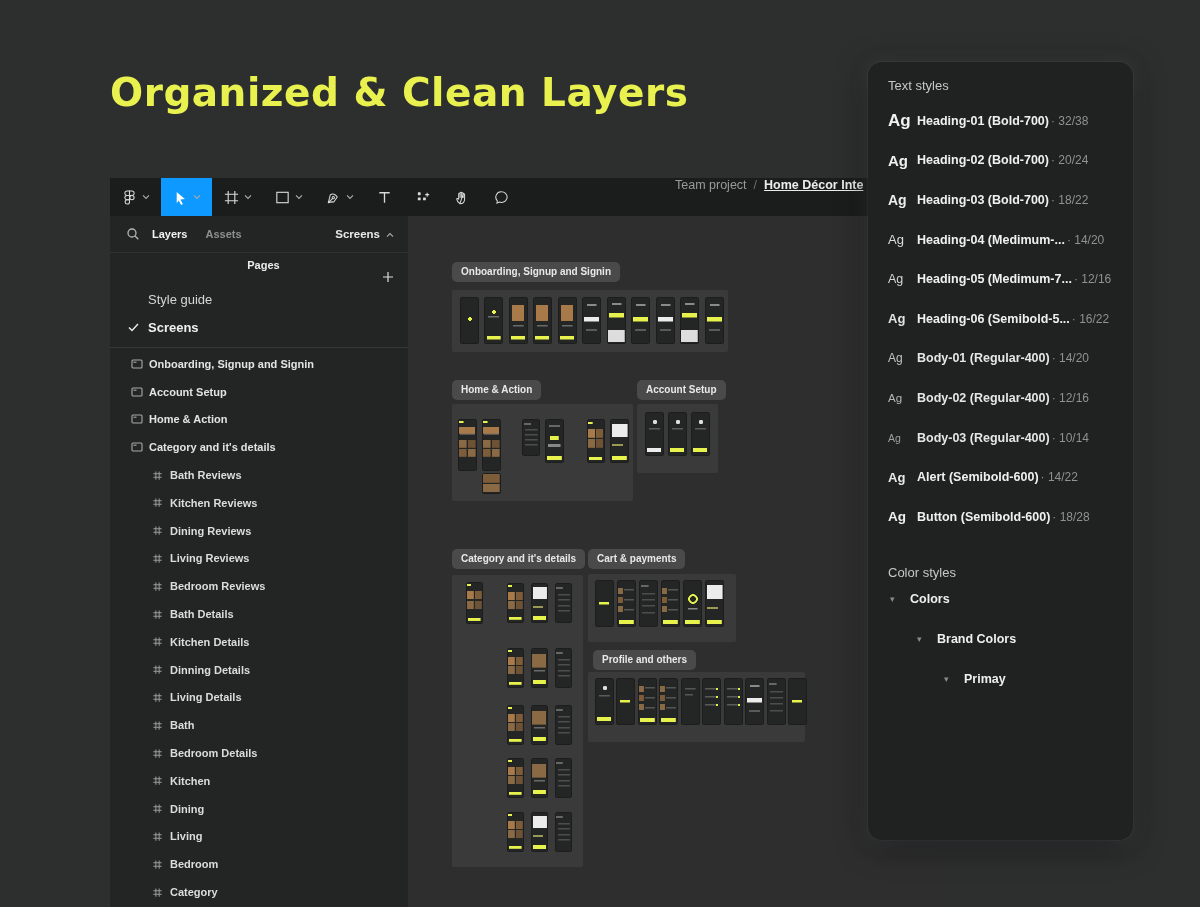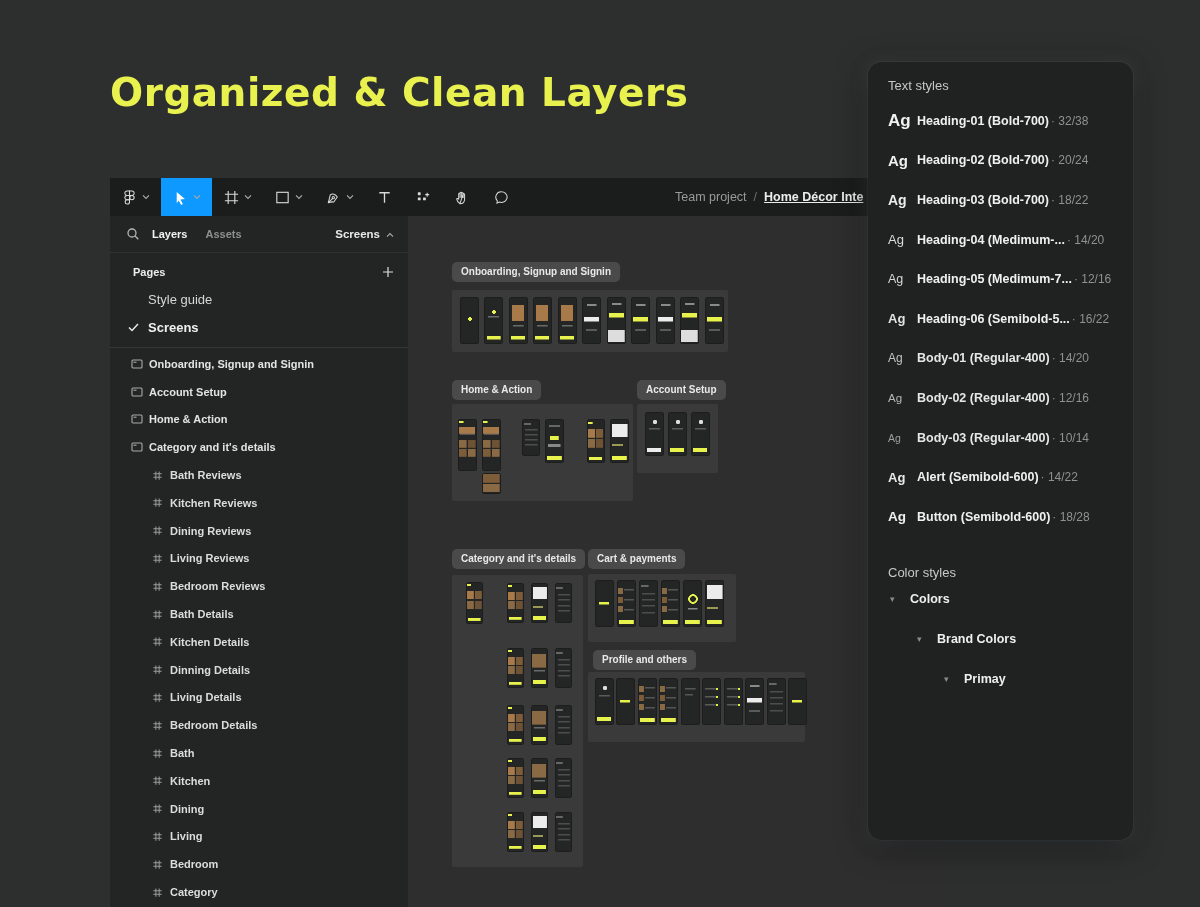--- a/index.html
+++ b/index.html
@@ -14,37 +14,37 @@
   
   .window{position:absolute;left:110px;top:178px;width:830px;height:729px;background:#2e2e2e;z-index:1;}
 
   
   .toolbar{position:absolute;left:0;top:0;width:830px;height:38px;background:#1b1c1c;
     display:flex;align-items:stretch;}
   .tool{display:flex;align-items:center;justify-content:center;gap:4px;padding:0 11px;cursor:default;}
   .tool.selected{background:#0d99ff;}
   .tool svg.icn{width:17px;height:17px;display:block;}
   .tool svg.chev{width:8px;height:6px;display:block;}
-  .breadcrumb{position:absolute;left:565px;top:0;height:38px;display:flex;align-items:center;
+  .breadcrumb{position:absolute;left:565px;top:0;height:38px;display:flex;
     gap:7px;font-size:12.5px;white-space:nowrap;}
   .bc-project{color:#9a9a9a;}
   .bc-sep{color:#6e6e6e;}
   .bc-file{color:#ececec;font-weight:600;text-decoration:underline;}
 
   
   .left-panel{position:absolute;left:0;top:38px;width:298px;height:691px;background:#232525;overflow:hidden;}
   .lp-tabs{height:36px;display:flex;align-items:center;padding:0 14px 0 16px;border-bottom:1px solid #303232;}
   .lp-tabs .search{margin-right:12px;display:flex;}
   .lp-tab{font-size:11px;font-weight:700;color:#8f8f8f;margin-right:18px;}
   .lp-tab.active{color:#f2f2f2;}
   .lp-screens{margin-left:auto;display:flex;align-items:center;gap:6px;font-size:11.5px;
     font-weight:700;color:#e8e8e8;}
   .lp-screens svg{width:8px;height:6px;transform:rotate(180deg);}
 
-  .pages-header{height:26px;display:flex;align-items:center;padding:6px 14px 0 23px;}
+  .pages-header{height:26px;display:flex;align-items:center;padding:6px 14px 0 23px;flex-direction:column;}
   .pages-title{font-size:11px;font-weight:700;color:#ededed;}
   .pages-plus{margin-left:auto;display:flex;}
   .page-row{height:28px;display:flex;align-items:center;padding-left:18px;}
   .page-check{width:20px;display:flex;}
   .page-label{font-size:13px;color:#d6d6d6;}
   .page-row.selected .page-label{font-weight:700;color:#f0f0f0;}
   .pages-divider{height:0;border-bottom:1px solid #363838;margin-top:6px;}
 
   .layers-list{margin-top:2px;}
   .lrow{height:27.8px;display:flex;align-items:center;}
@@ -420,31 +420,31 @@
             <span class="llabel">Living Details</span>
           </div>
           <div class="lrow frame">
             <span class="licon">
               <svg width="11" height="11" viewBox="0 0 12 12">
                 <g stroke="#9a9a9a" stroke-width="1.1">
                   <path d="M4.2 1.5v9M7.8 1.5v9M1.5 4.2h9M1.5 7.8h9"></path>
                 </g>
               </svg>
             </span>
+            <span class="llabel">Bath</span>
+          </div>
+          <div class="lrow frame">
+            <span class="licon">
+              <svg width="11" height="11" viewBox="0 0 12 12">
+                <g stroke="#9a9a9a" stroke-width="1.1">
+                  <path d="M4.2 1.5v9M7.8 1.5v9M1.5 4.2h9M1.5 7.8h9"></path>
+                </g>
+              </svg>
+            </span>
             <span class="llabel">Bedroom Details</span>
-          </div>
-          <div class="lrow frame">
-            <span class="licon">
-              <svg width="11" height="11" viewBox="0 0 12 12">
-                <g stroke="#9a9a9a" stroke-width="1.1">
-                  <path d="M4.2 1.5v9M7.8 1.5v9M1.5 4.2h9M1.5 7.8h9"></path>
-                </g>
-              </svg>
-            </span>
-            <span class="llabel">Bath</span>
           </div>
           <div class="lrow frame">
             <span class="licon">
               <svg width="11" height="11" viewBox="0 0 12 12">
                 <g stroke="#9a9a9a" stroke-width="1.1">
                   <path d="M4.2 1.5v9M7.8 1.5v9M1.5 4.2h9M1.5 7.8h9"></path>
                 </g>
               </svg>
             </span>
             <span class="llabel">Kitchen</span>

